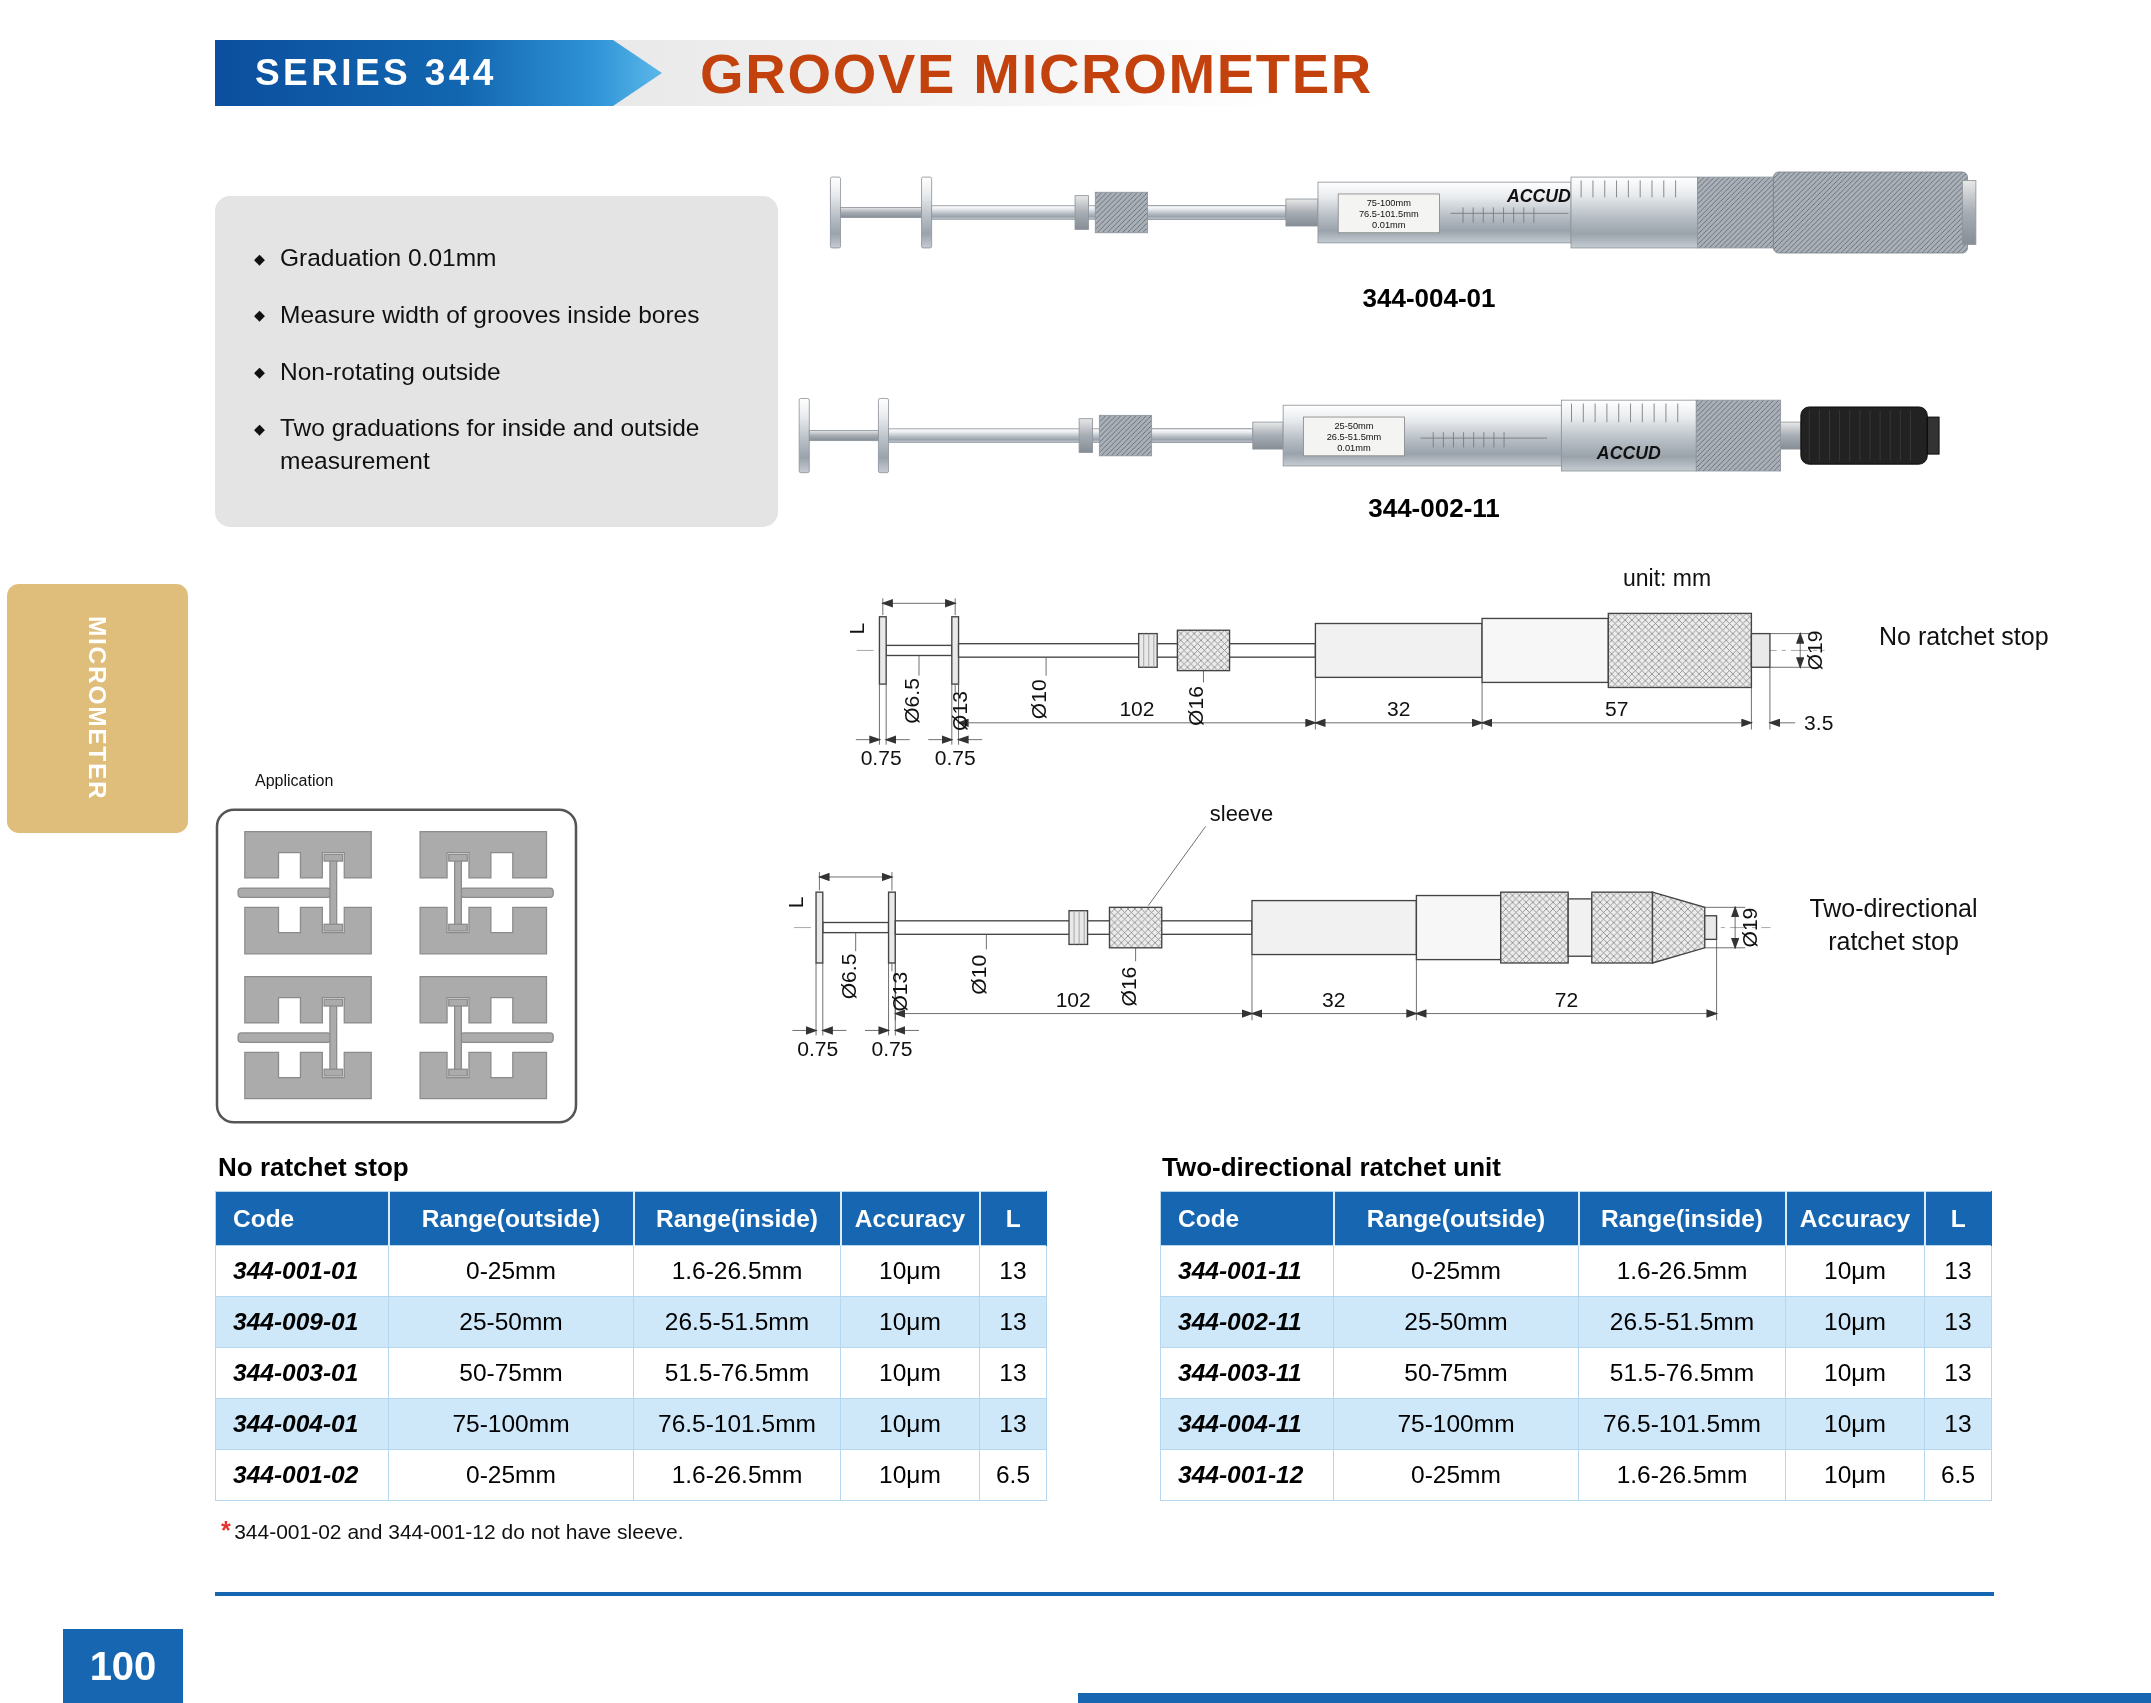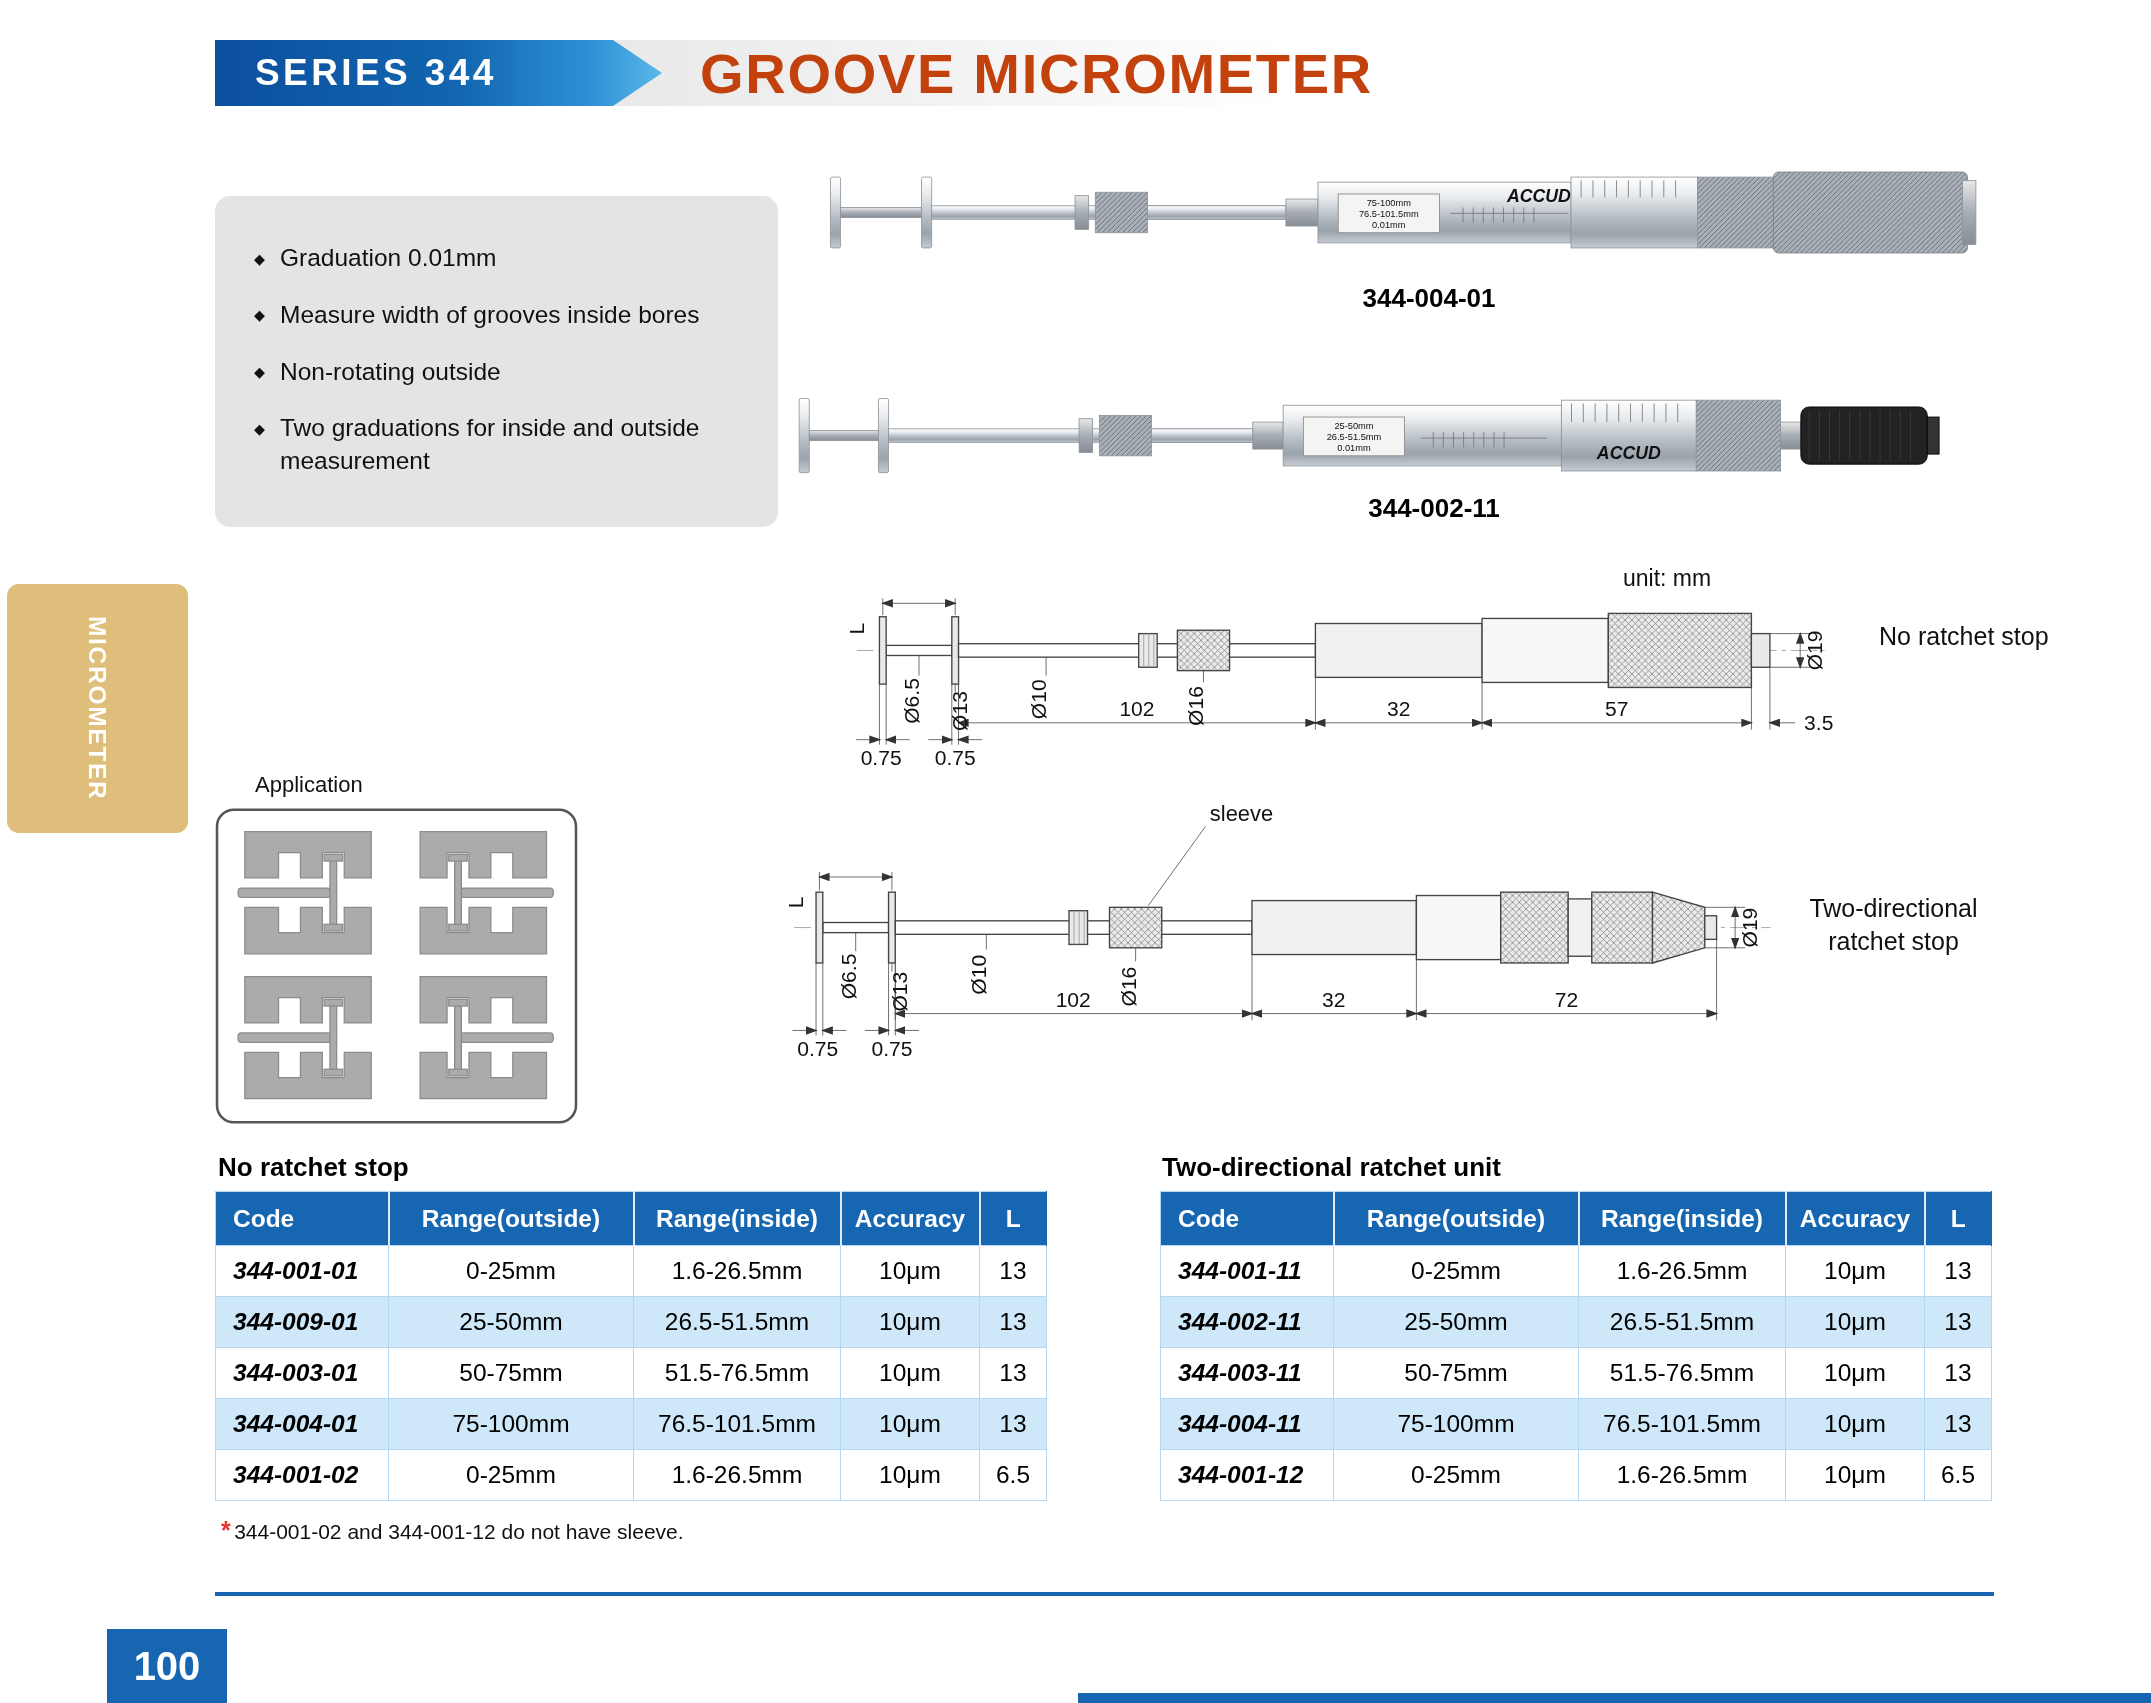--- a/index.html
+++ b/index.html
@@ -46,21 +46,21 @@
     color: #fff; font-weight: bold; font-size: 24.5px; letter-spacing: 1.7px;
     writing-mode: vertical-rl;
     display: flex; align-items: center; justify-content: center;
   }
 
   
   .unit-label { left: 1623px; top: 565px; font-size: 23px; color: #111; }
   .diagram-caption { font-size: 25px; color: #111; }
   .caption-1 { left: 1879px; top: 622px; white-space: nowrap; }
   .caption-2 { left: 1763px; top: 892px; width: 261px; text-align: center; line-height: 1.3; }
-  .app-label { left: 255px; top: 772px; font-size: 22px; color: #111; }
+  .app-label { left: 255px; top: 772px; font-size: 16px; color: #111; }
 
   
   .table-title { font-size: 26px; font-weight: bold; color: #000; }
   table.spec { border-collapse: collapse; table-layout: fixed; width: 831px; background: #fff; border: 0.8px solid #b5d7f0; }
   table.spec thead th {
     background: #1766b1; color: #fff; font-size: 24.5px; font-weight: bold;
     height: 54px; text-align: center; border-right: 2.5px solid #ddebf8;
   }
   table.spec thead th:last-child { border-right: 0.8px solid #1766b1; }
   table.spec thead th.col-code { text-align: left; padding-left: 17px; }
@@ -73,21 +73,21 @@
 
   
   .footnote { left: 221px; top: 1516px; font-size: 21px; color: #111; }
   .footnote .mark { color: #e8322e; font-size: 25px; font-weight: bold; margin-right: 3.4px; }
 
   
   .divider { left: 215px; top: 1592px; width: 1779px; height: 4.2px; background: #1766b1; }
   .page-num-box {
     left: 63px; top: 1629px; width: 120px; height: 74px;
     background: #1766b1; color: #fff; font-size: 40px; font-weight: bold;
-    display: flex; align-items: center; justify-content: center; margin-left: 44px;
+    display: flex; align-items: center; justify-content: center;
   }
   .bottom-strip { left: 1078px; top: 1693px; width: 1074px; height: 10px; background: #1766b1; }
 
   svg text { font-family: "Liberation Sans", "DejaVu Sans", sans-serif; fill: #111; }
 </style>
 </head>
 <body>
 
 <div class="abs title-band"></div>
 <div class="abs series-banner">

